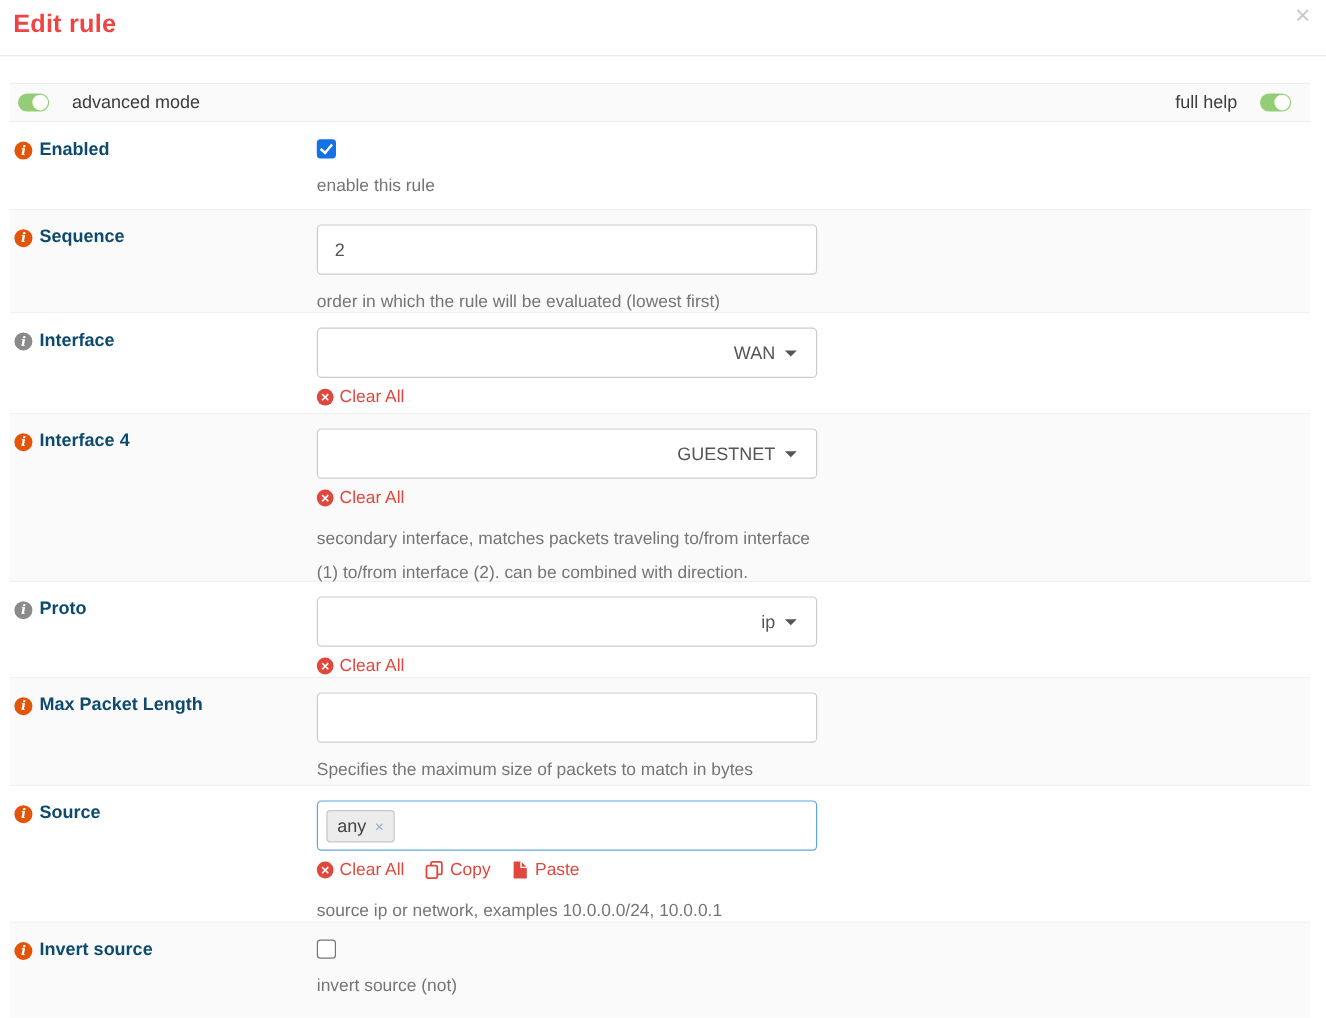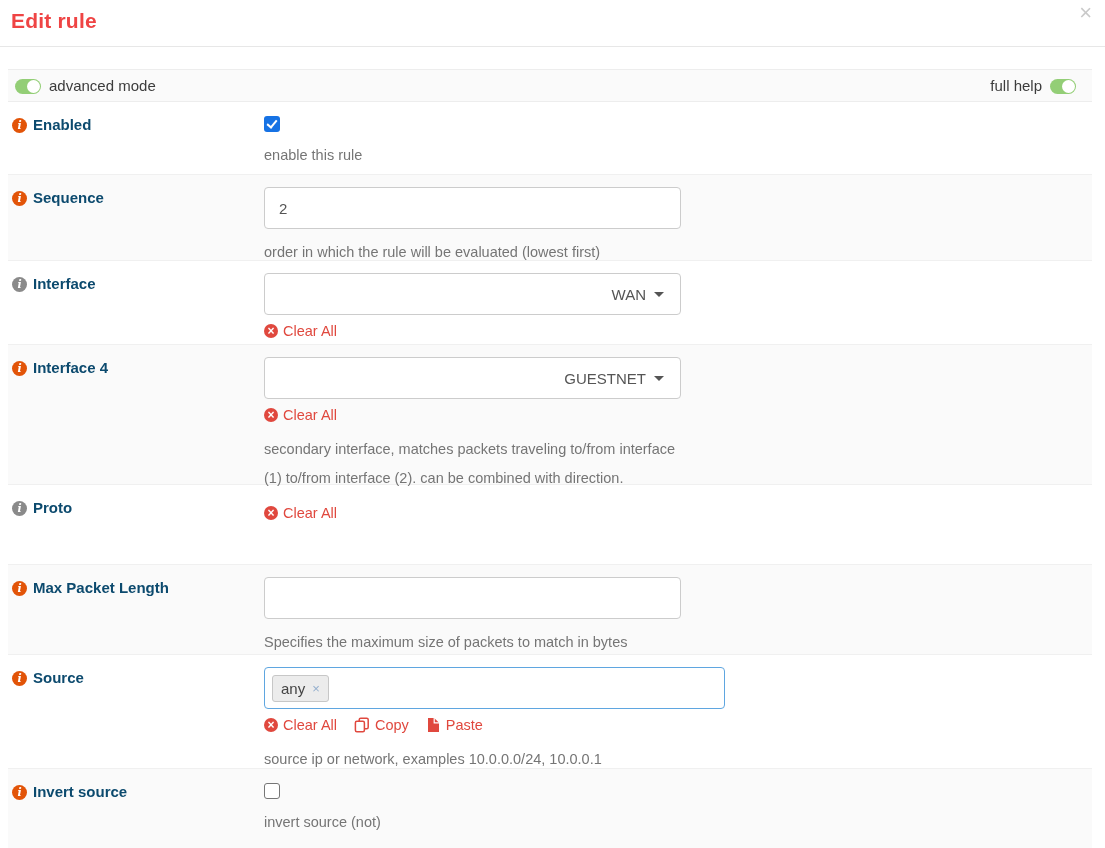--- a/index.html
+++ b/index.html
@@ -10,21 +10,21 @@
   .modal-header { position:relative; padding:9px 12px 13px 11px; border-bottom:1px solid #e7e7e7; }
   .modal-title { font-size:21px; font-weight:700; color:#ef4444; letter-spacing:.2px; }
   .modal-close { position:absolute; right:13px; top:2px; font-size:22px; color:#c9c9c9; cursor:pointer; line-height:1; font-weight:400; }
 
   .form-area { margin:22px 13px 0 8px; }
 
   
   .toolbar { display:flex; justify-content:space-between; align-items:center;
     background:#fafafa; border-top:1px solid #ededed; border-bottom:1px solid #ededed;
     height:33px; padding:0 16px 0 7px; font-size:15px; color:#3c3c3c; }
-  .toolbar-left, .toolbar-right { display:flex; align-items:flex-end; gap:8px; }
+  .toolbar-left, .toolbar-right { display:flex; align-items:center; gap:19px; }
   .toggle { width:26px; height:15px; border-radius:8px; background:#93ce76; position:relative; display:inline-block; cursor:pointer; flex:none; }
   .toggle .knob { position:absolute; right:1px; top:1px; width:13px; height:13px; background:#fff; border-radius:50%; }
 
   
   .form-row { display:flex; border-bottom:1px solid #f0f0f0; background:#fff; }
   .form-row.alt { background:#fafafa; }
   .h73{height:73px} .h86{height:86px} .h84{height:84px} .h140{height:140px}
   .h80{height:80px} .h90{height:90px} .h114{height:114px}
 
   .label-col { width:256px; flex:none; padding:14px 0 0 4px; display:flex; align-items:flex-start; gap:6px;
@@ -46,21 +46,21 @@
     font-size:15px; color:#555; cursor:pointer; }
   .caret { width:0; height:0; border-left:5px solid transparent; border-right:5px solid transparent;
     border-top:5px solid #555; margin-left:8px; }
 
   .checkbox { width:16px; height:16px; border-radius:3px; margin-top:2px; cursor:pointer; }
   .checkbox.checked { background:#1672e4; position:relative; border:none; }
   .checkbox.checked::after { content:""; position:absolute; left:5px; top:2px; width:4px; height:8px;
     border:solid #fff; border-width:0 2px 2px 0; transform:rotate(40deg); }
   .checkbox.unchecked { background:#fff; border:1px solid #767676; }
 
-  .token-input { width:461px; height:42px; border:1px solid #5fa6e0; border-radius:4px; background:#fff;
+  .token-input { width:417px; height:42px; border:1px solid #5fa6e0; border-radius:4px; background:#fff;
     display:flex; align-items:center; padding:0 7px; cursor:text; }
   .token { background:#ececec; border:1px solid #c7c7c7; border-radius:3px; padding:4px 8px;
     font-size:15px; color:#444; display:inline-flex; align-items:center; gap:7px; }
   .token-x { color:#93aecd; font-size:13px; cursor:pointer; line-height:1; }
 
   .row-actions { margin-top:8px; display:flex; align-items:center; gap:17px;
     color:#e0483e; font-size:14.5px; }
   .action-link { display:inline-flex; align-items:center; gap:5px; cursor:pointer; color:#e0483e; }
   .times-circle { width:14px; height:14px; border-radius:50%; background:#e0483e; color:#fff; flex:none;
     display:inline-flex; align-items:center; justify-content:center; font-size:12px; font-weight:700; line-height:1; }
@@ -155,20 +155,24 @@
       <div class="help after-actions">secondary interface, matches packets traveling to/from interface (1) to/from interface (2). can be combined with direction.</div>
     </div>
   </div>
 
   <div class="form-row h80">
     <div class="label-col">
       <span class="info-icon gray"></span>
       <span>Proto</span>
     </div>
     <div class="control-col">
+      <div class="select-btn">
+        <span>ip</span>
+        <span class="caret"></span>
+      </div>
       <div class="row-actions">
         <span class="action-link">
           <span class="times-circle"></span>
           <span>Clear All</span>
         </span>
       </div>
     </div>
   </div>
 
   <div class="form-row alt h90">

